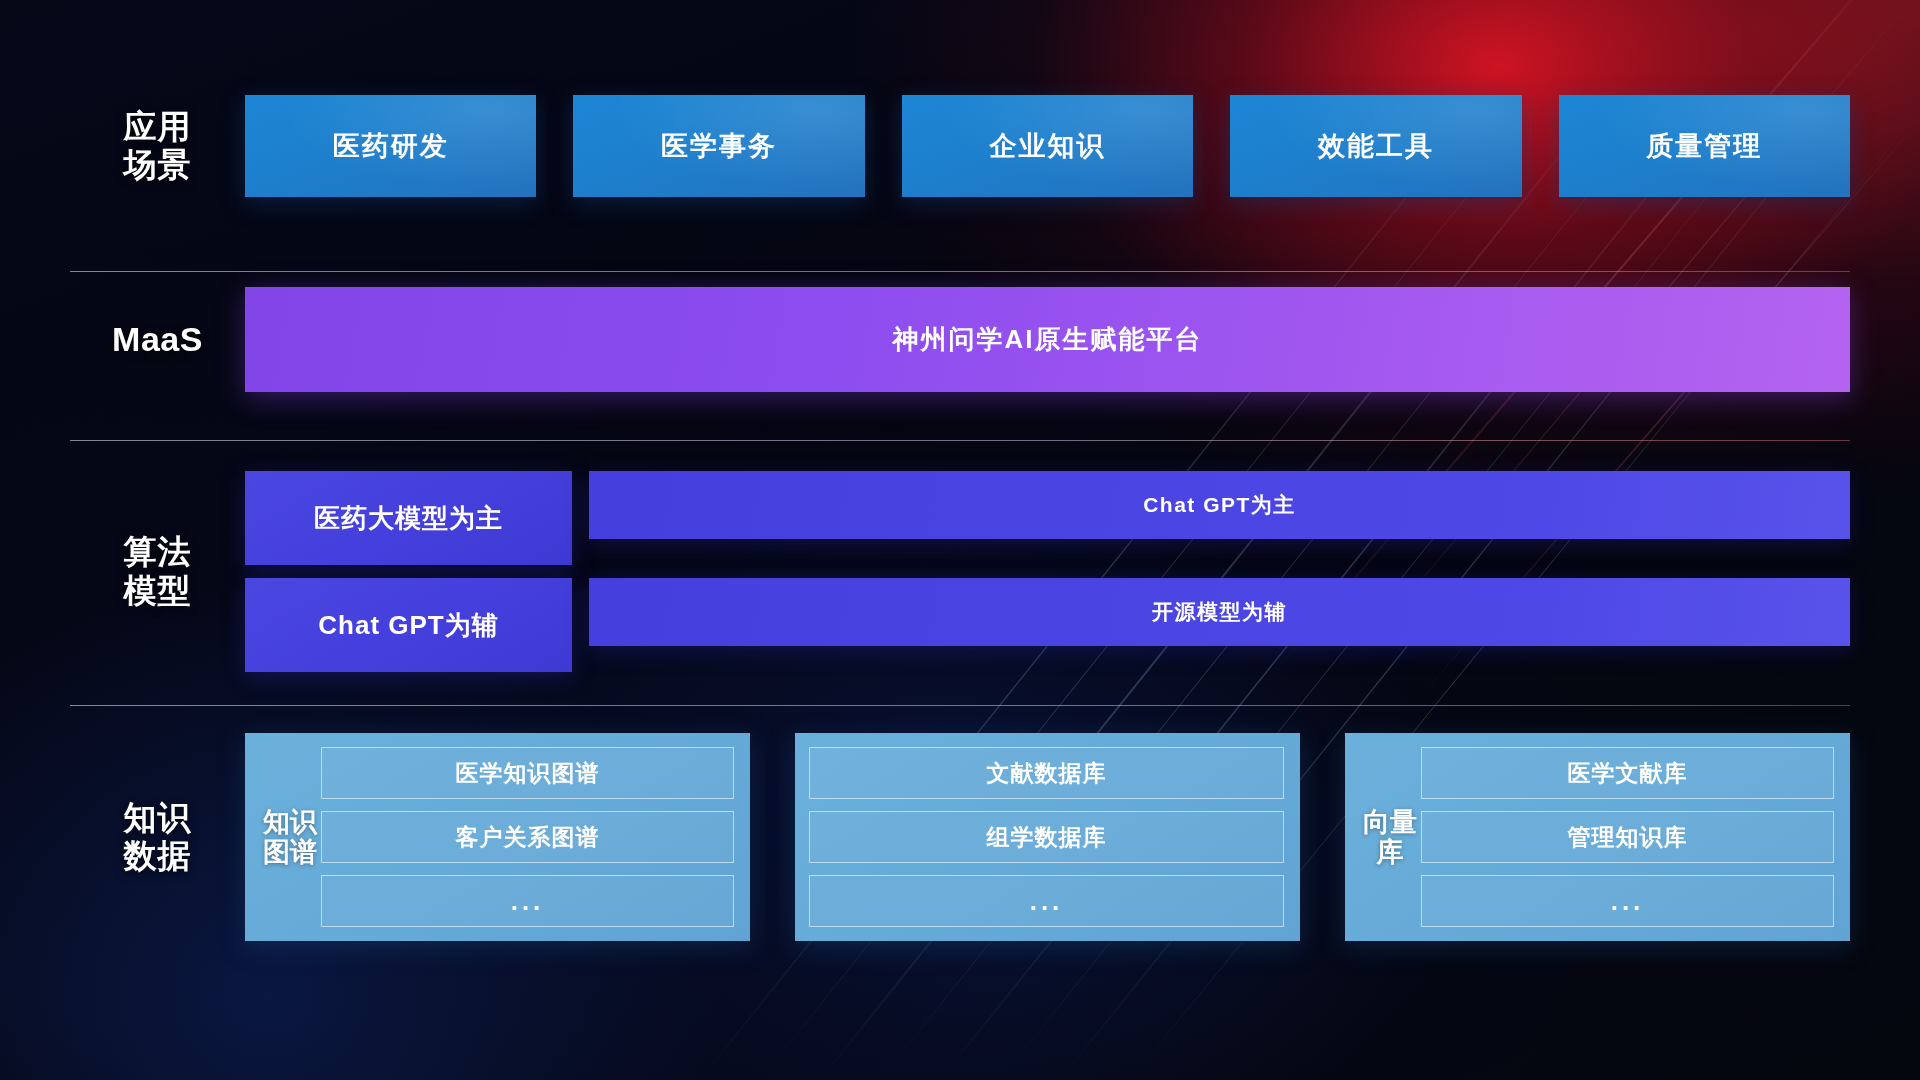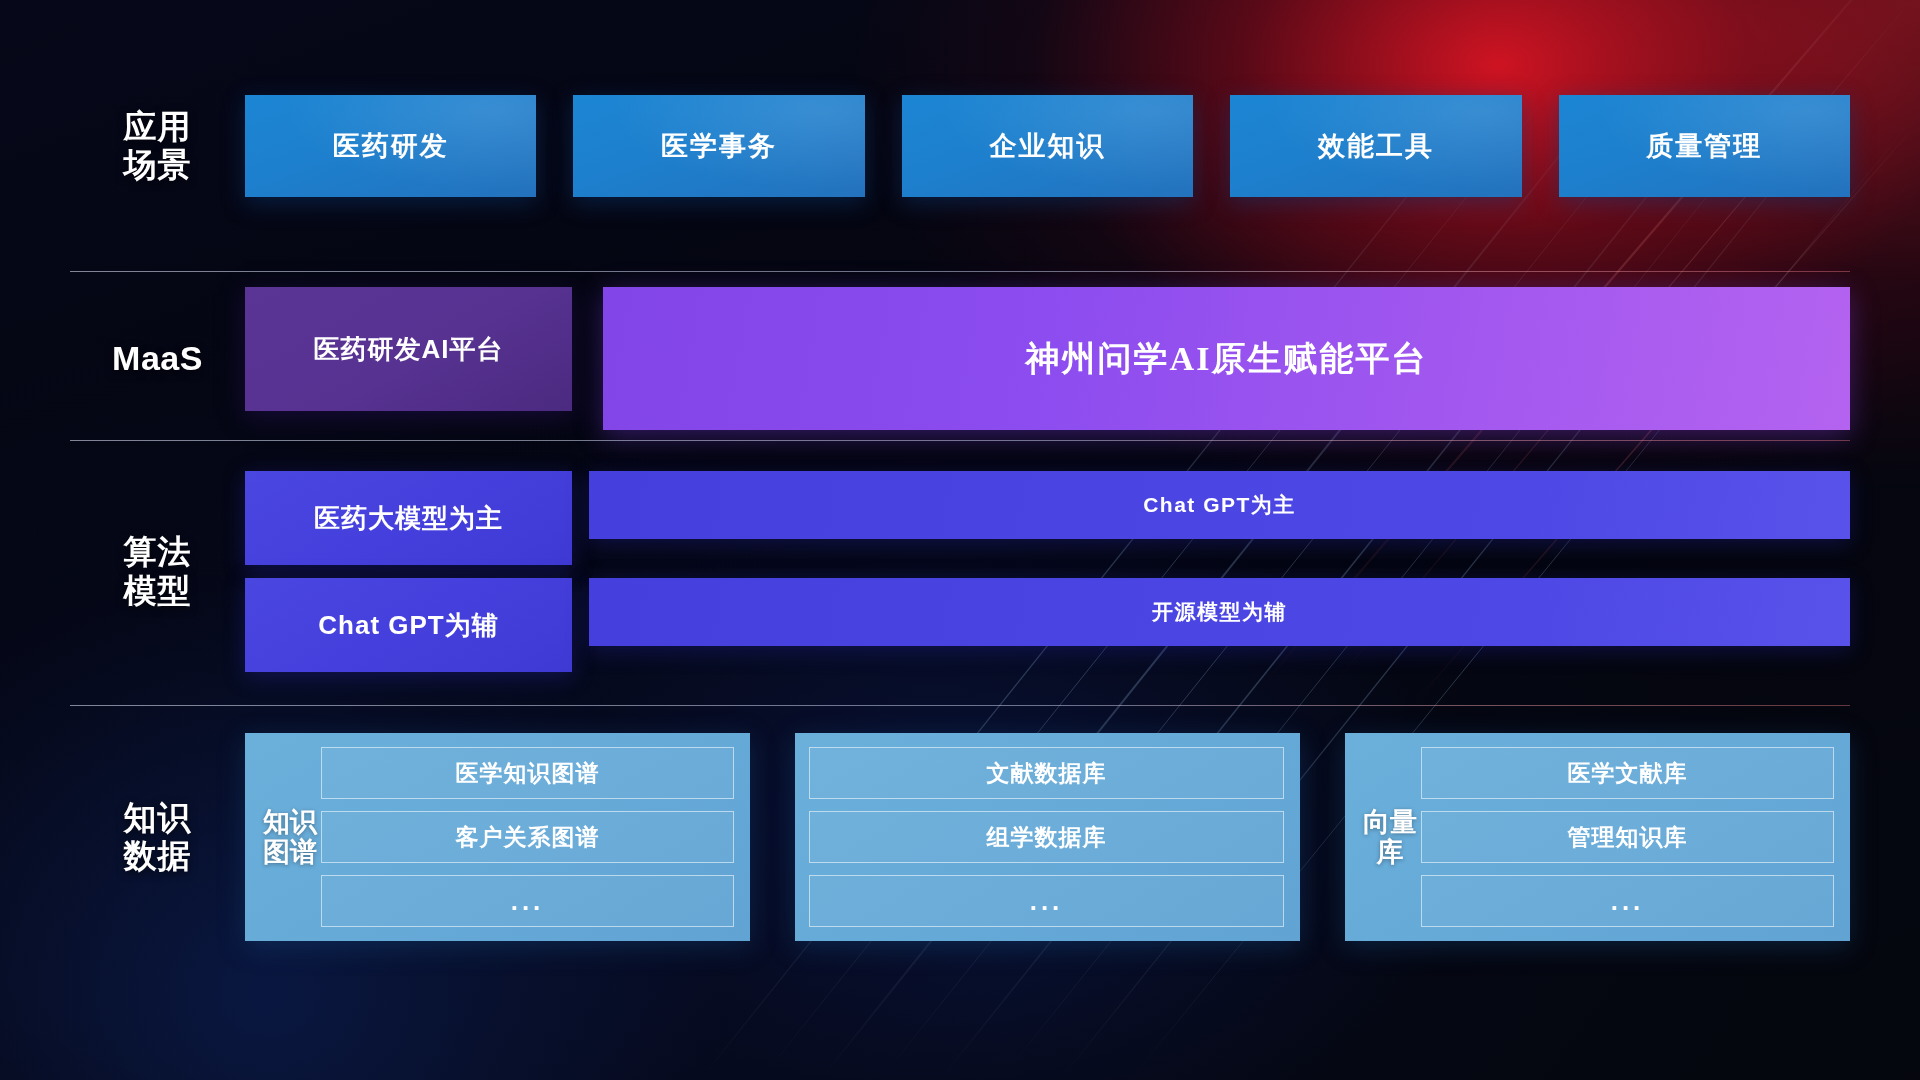--- a/index.html
+++ b/index.html
@@ -109,26 +109,25 @@
   .maas-left {
     width: 327px; flex: 0 0 327px;
     height: 124px;
     background: linear-gradient(150deg, #5b3596 0%, #573291 55%, #4b2a80 100%);
     display: flex; align-items: center; justify-content: center;
     color: #fff; font-size: 26px; font-weight: 700; letter-spacing: 1px;
     box-shadow: 0 6px 22px rgba(40,16,90,0.5);
   }
   .maas-right {
     flex: 1;
-    height: 143px;
+    height: 105px;
     background: linear-gradient(100deg, #8245e8 0%, #8c4cef 35%, #a358ef 70%, #b463f0 100%);
     display: flex; align-items: center; justify-content: center;
-    color: #fff; font-size: 34px; font-weight: 700; letter-spacing: 2px;
+    color: #fff; font-size: 26px; font-weight: 700; letter-spacing: 2px;
     box-shadow: 0 6px 26px rgba(110,50,200,0.45);
-    font-family: Liberation Serif, serif;
   }
 
   
   .algo-stack { display: flex; flex-direction: column; gap: 13px; width: 100%; }
   .algo-line { display: flex; gap: 17px; }
   .algo-left {
     width: 327px; flex: 0 0 327px;
     height: 94px;
     background: linear-gradient(150deg, #4a46e0 0%, #4540dd 50%, #3f39d4 100%);
     display: flex; align-items: center; justify-content: center;
@@ -247,21 +246,20 @@
         </div>
       </div>
     </div>
 
     <div class="divider" style="top:271px;"></div>
 
     <div class="row" style="top:287px;">
       <div class="row-label en">MaaS</div>
       <div class="row-body">
         <div class="maas-wrap">
-          <div class="maas-left">医药研发AI平台</div>
           <div class="maas-right">神州问学AI原生赋能平台</div>
         </div>
       </div>
     </div>
 
     <div class="divider" style="top:440px;"></div>
 
     <div class="row" style="top:471px;">
       <div class="row-label">算法
 模型</div>

